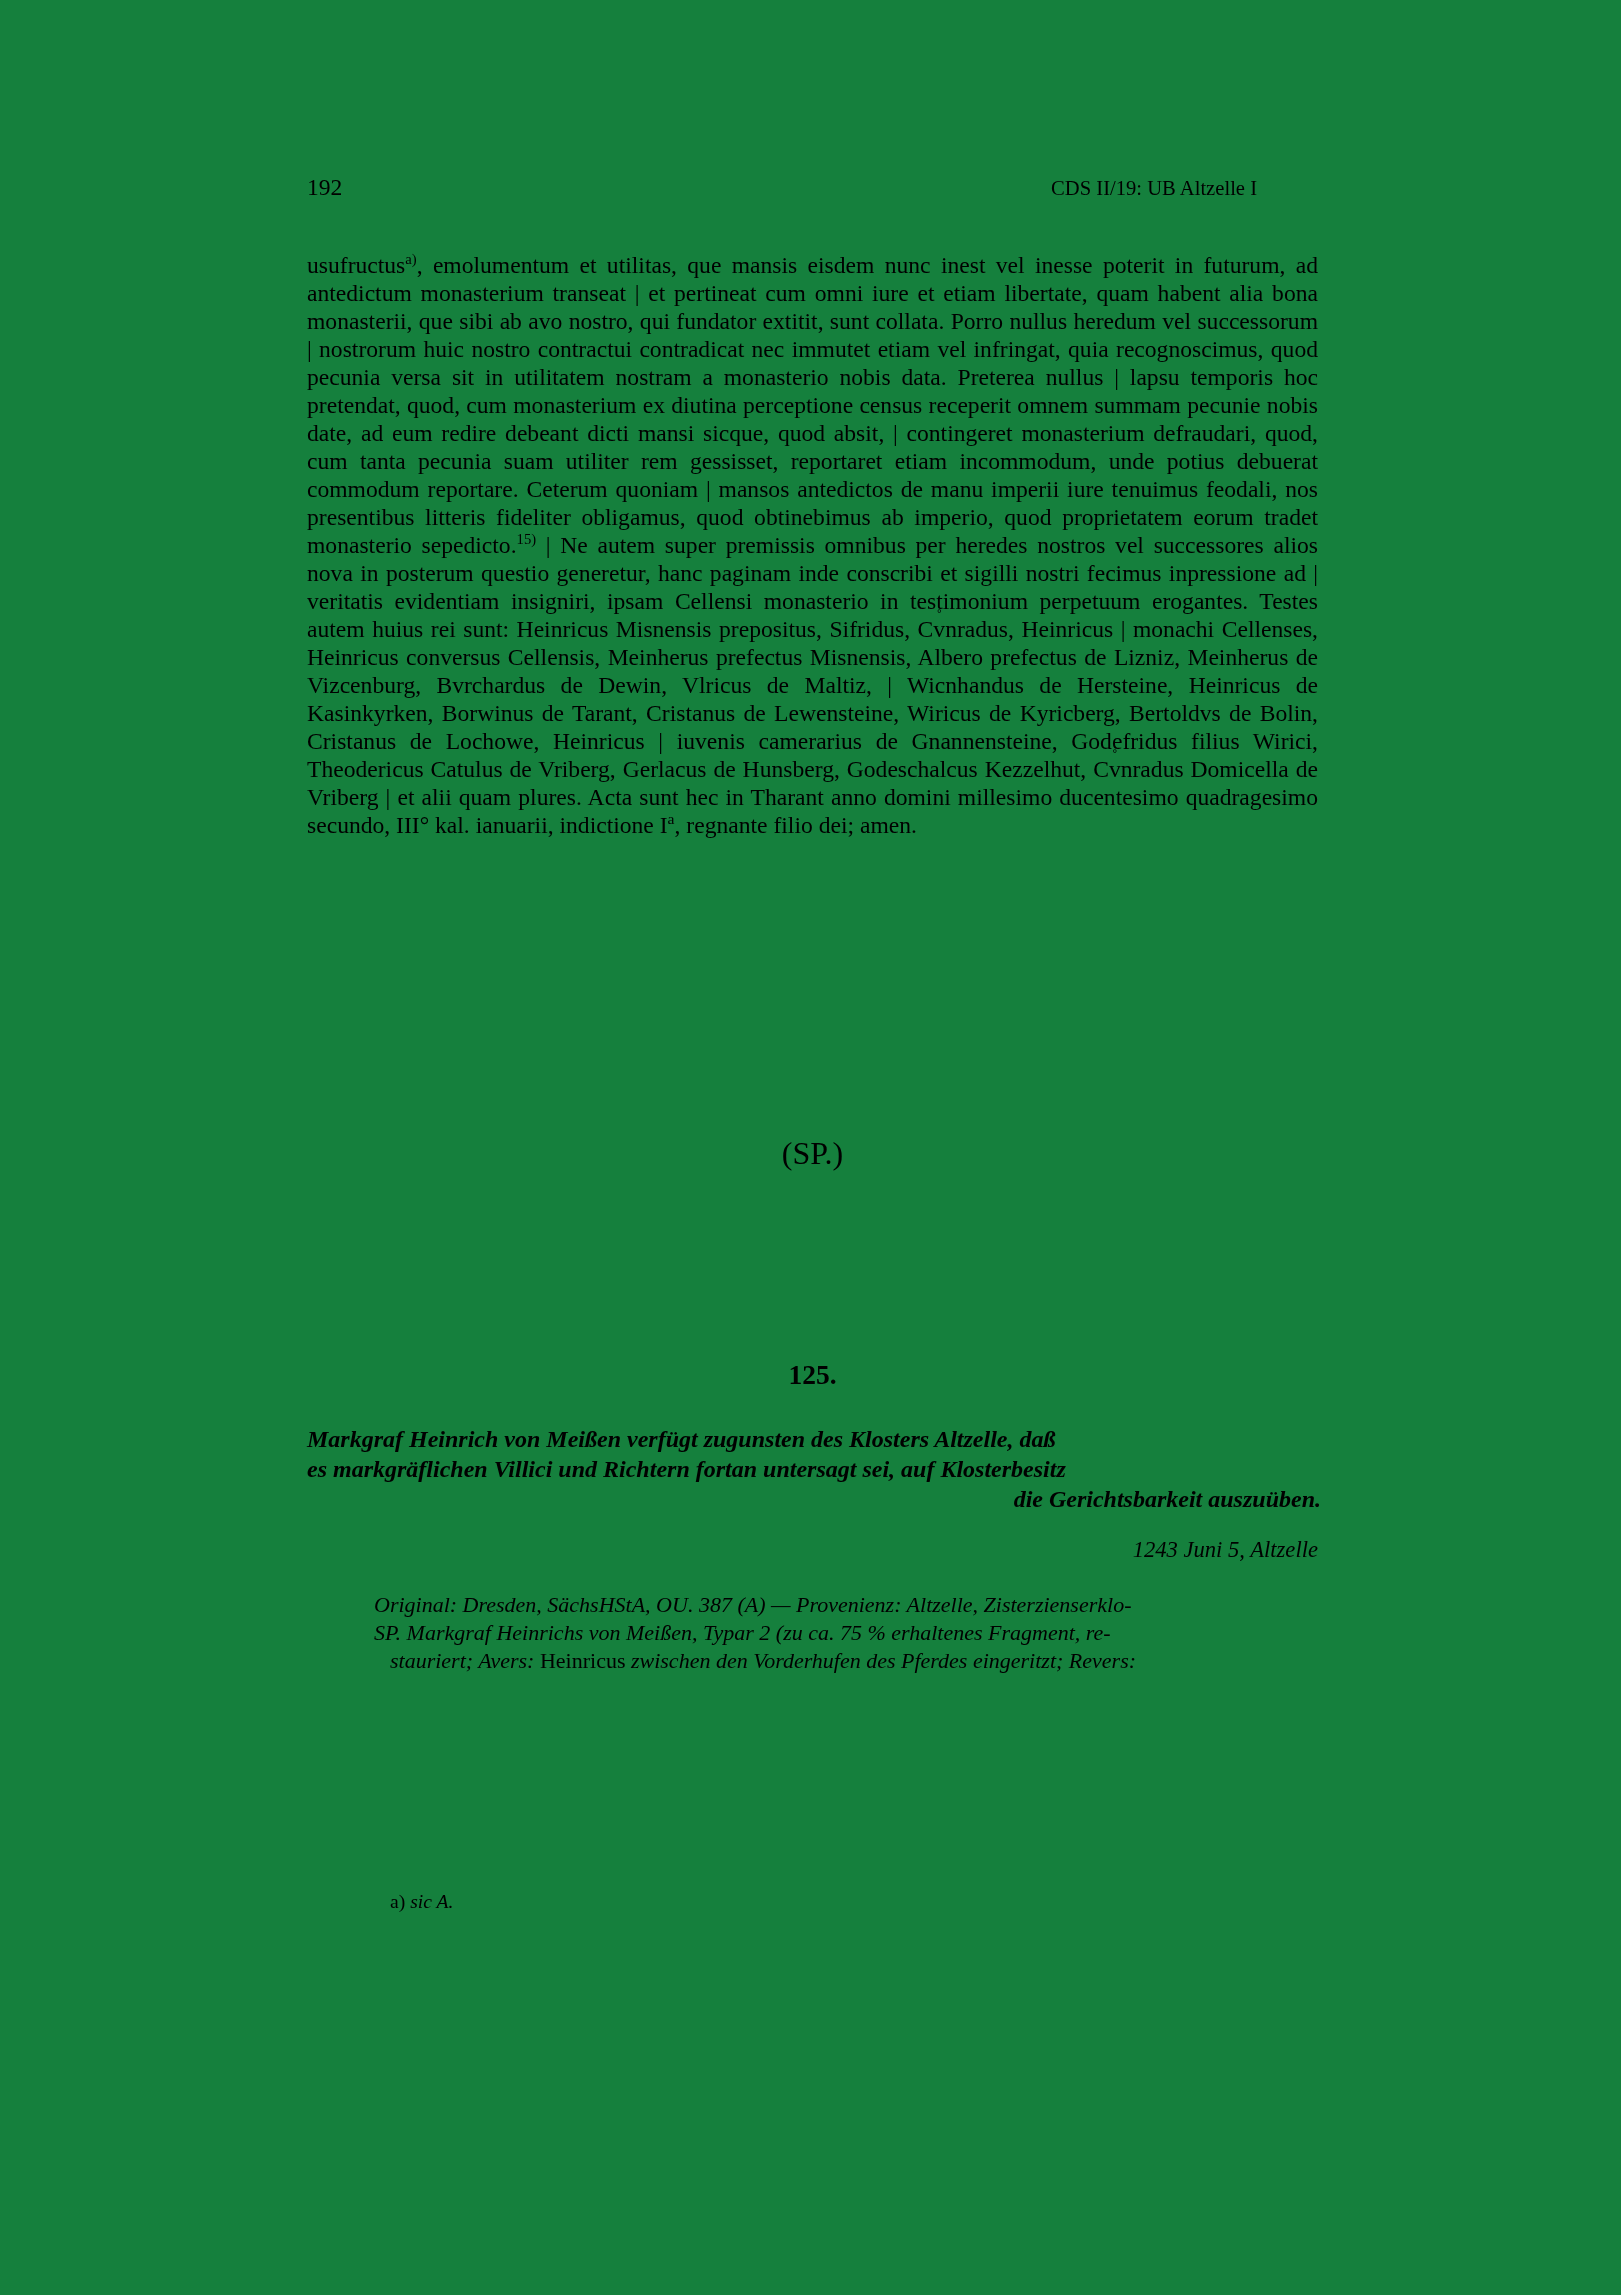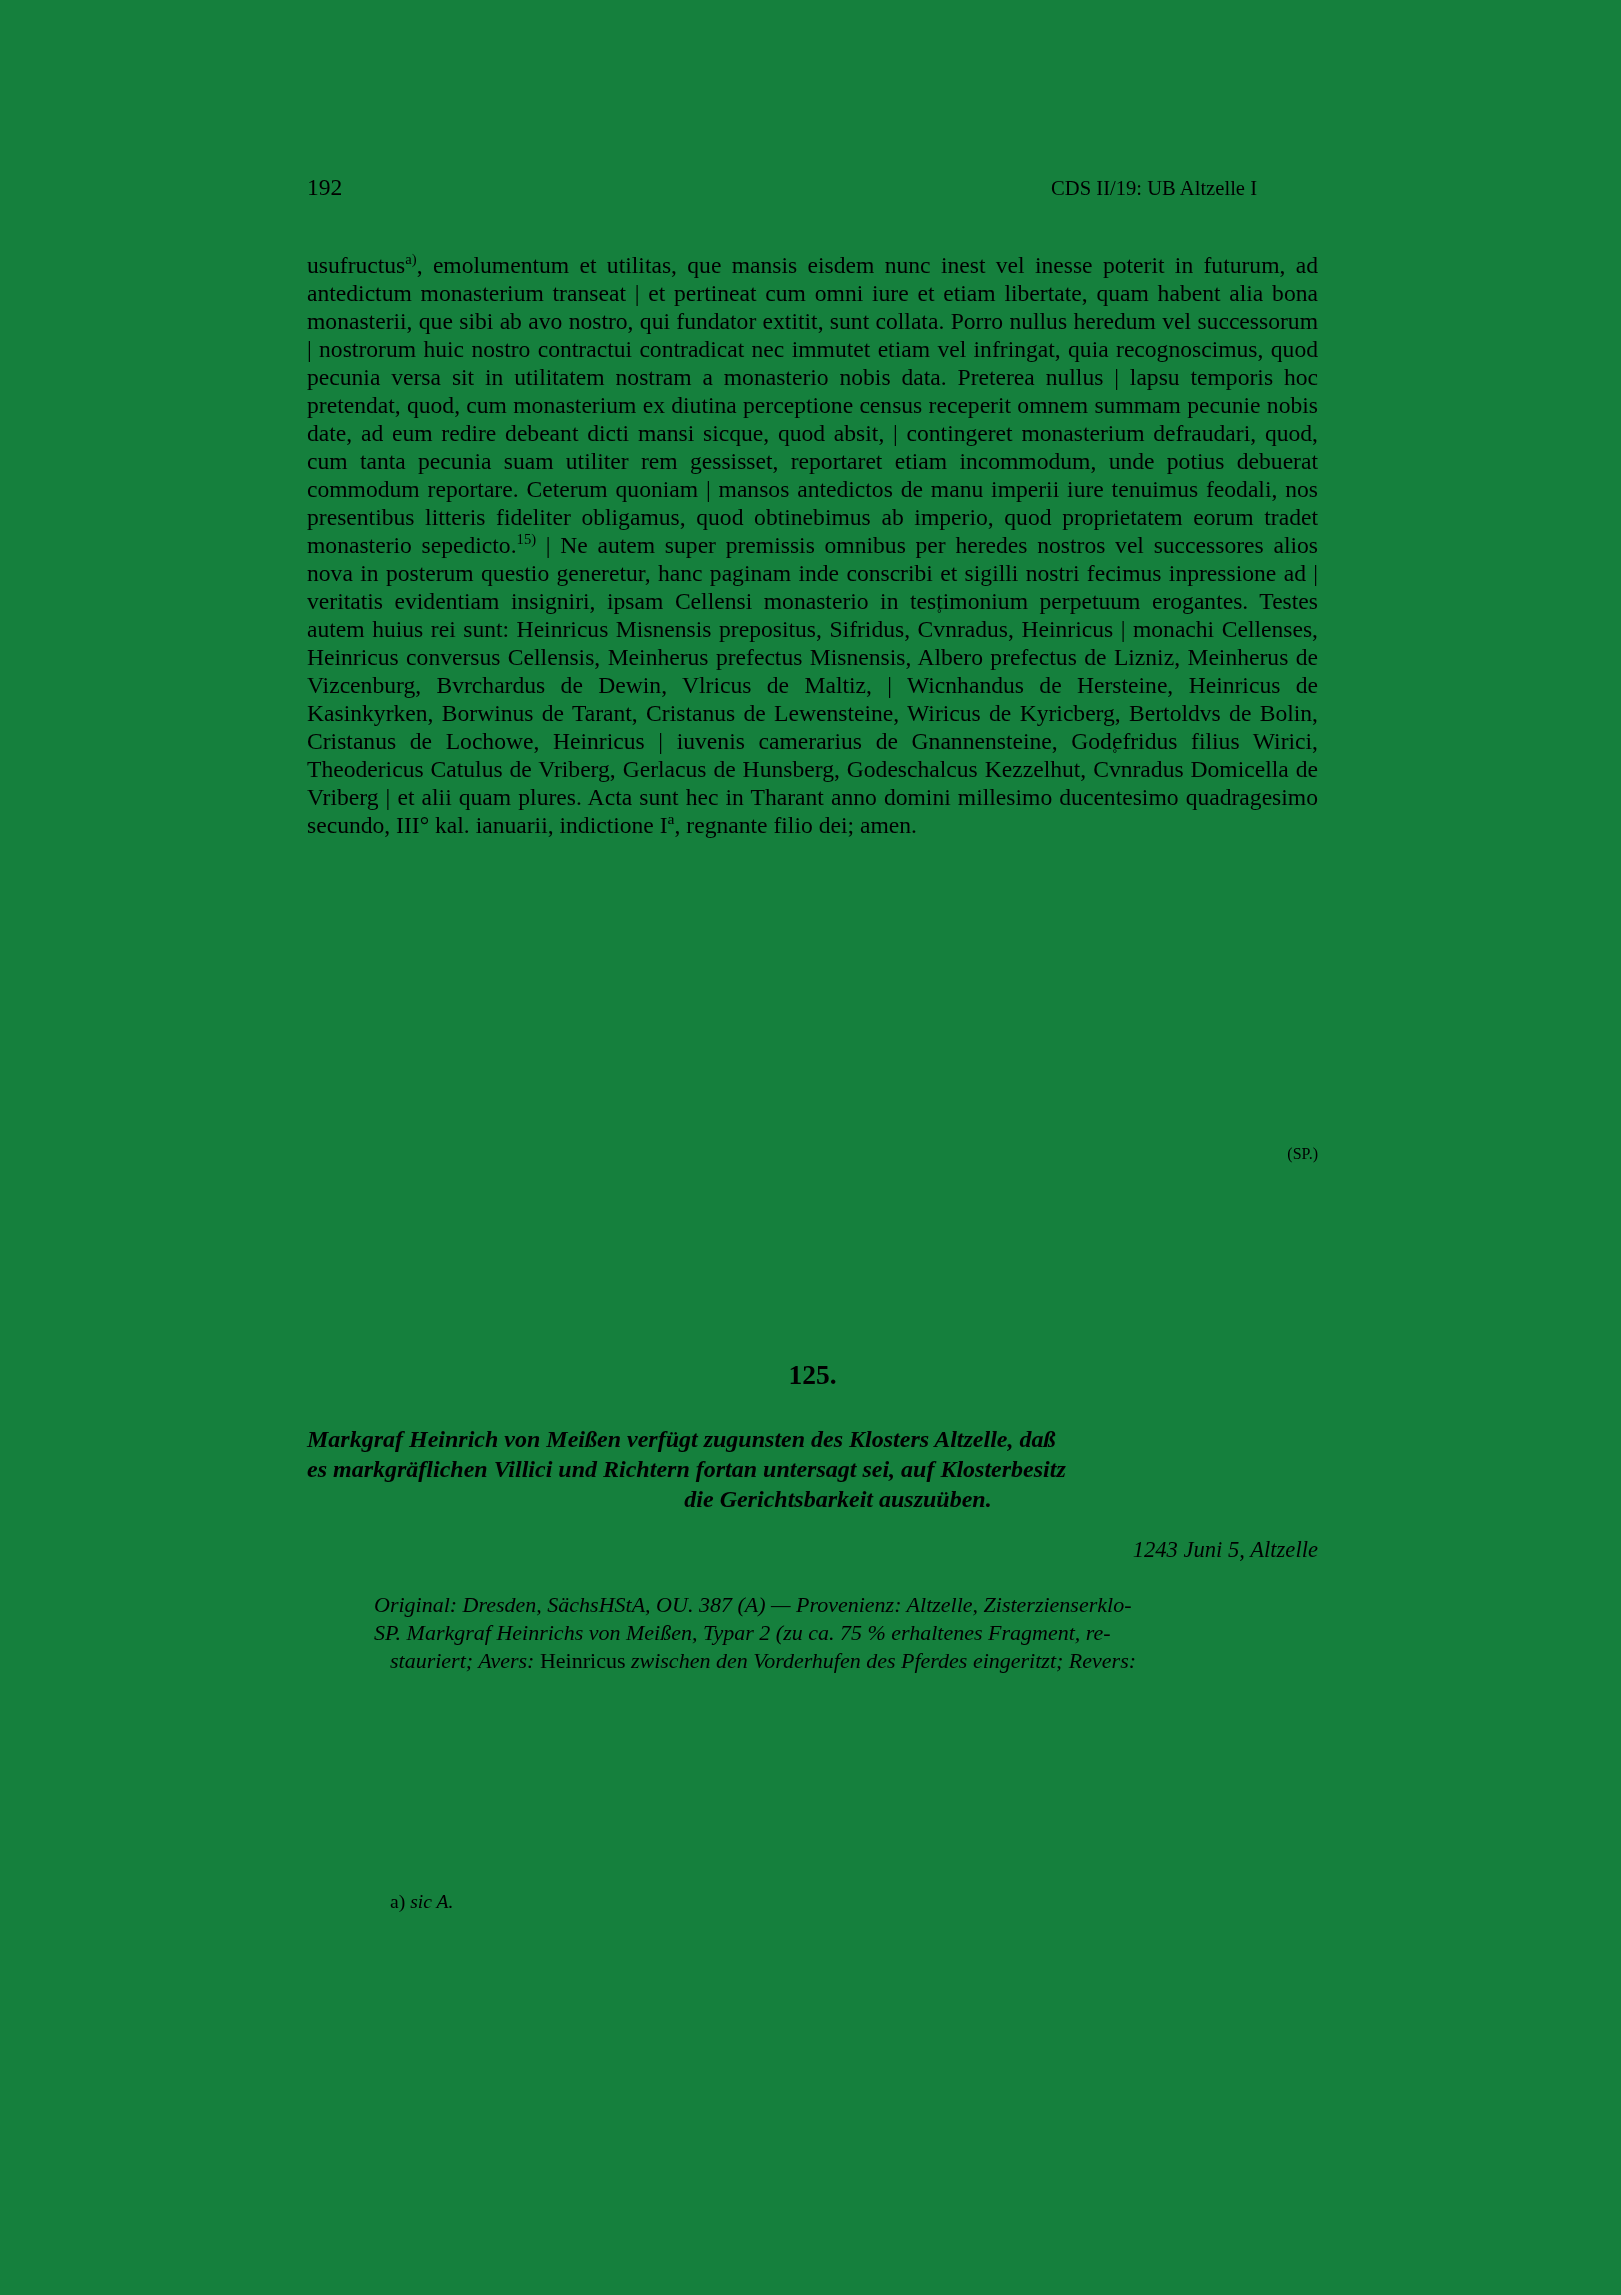--- a/index.html
+++ b/index.html
@@ -83,22 +83,22 @@
     font-size: 0.72em;
     line-height: 1;
   }
 
   
   .seal-line {
     position: absolute;
     left: 307px;
     top: 1139px;
     width: 1011px;
-    text-align: right;
-    font-size: 16px;
+    text-align: center;
+    font-size: 32px;
     line-height: 29.5px;
   }
 
   
   .charter-number {
     position: absolute;
     left: 307px;
     top: 1359px;
     width: 1011px;
     text-align: center;
@@ -113,21 +113,21 @@
     left: 307px;
     top: 1424px;
     width: 1014px;
     font-size: 24px;
     line-height: 30px;
     font-weight: bold;
     font-style: italic;
     text-align: justify;
   }
   .regest p { margin: 0; }
-  .regest p.tail { text-align: center; margin-left: 48px; }
+  .regest p.tail { text-align: right; margin-left: 48px; }
 
   
   .dateline {
     position: absolute;
     left: 307px;
     top: 1536px;
     width: 1011px;
     text-align: right;
     font-style: italic;
     font-size: 22.6px;

